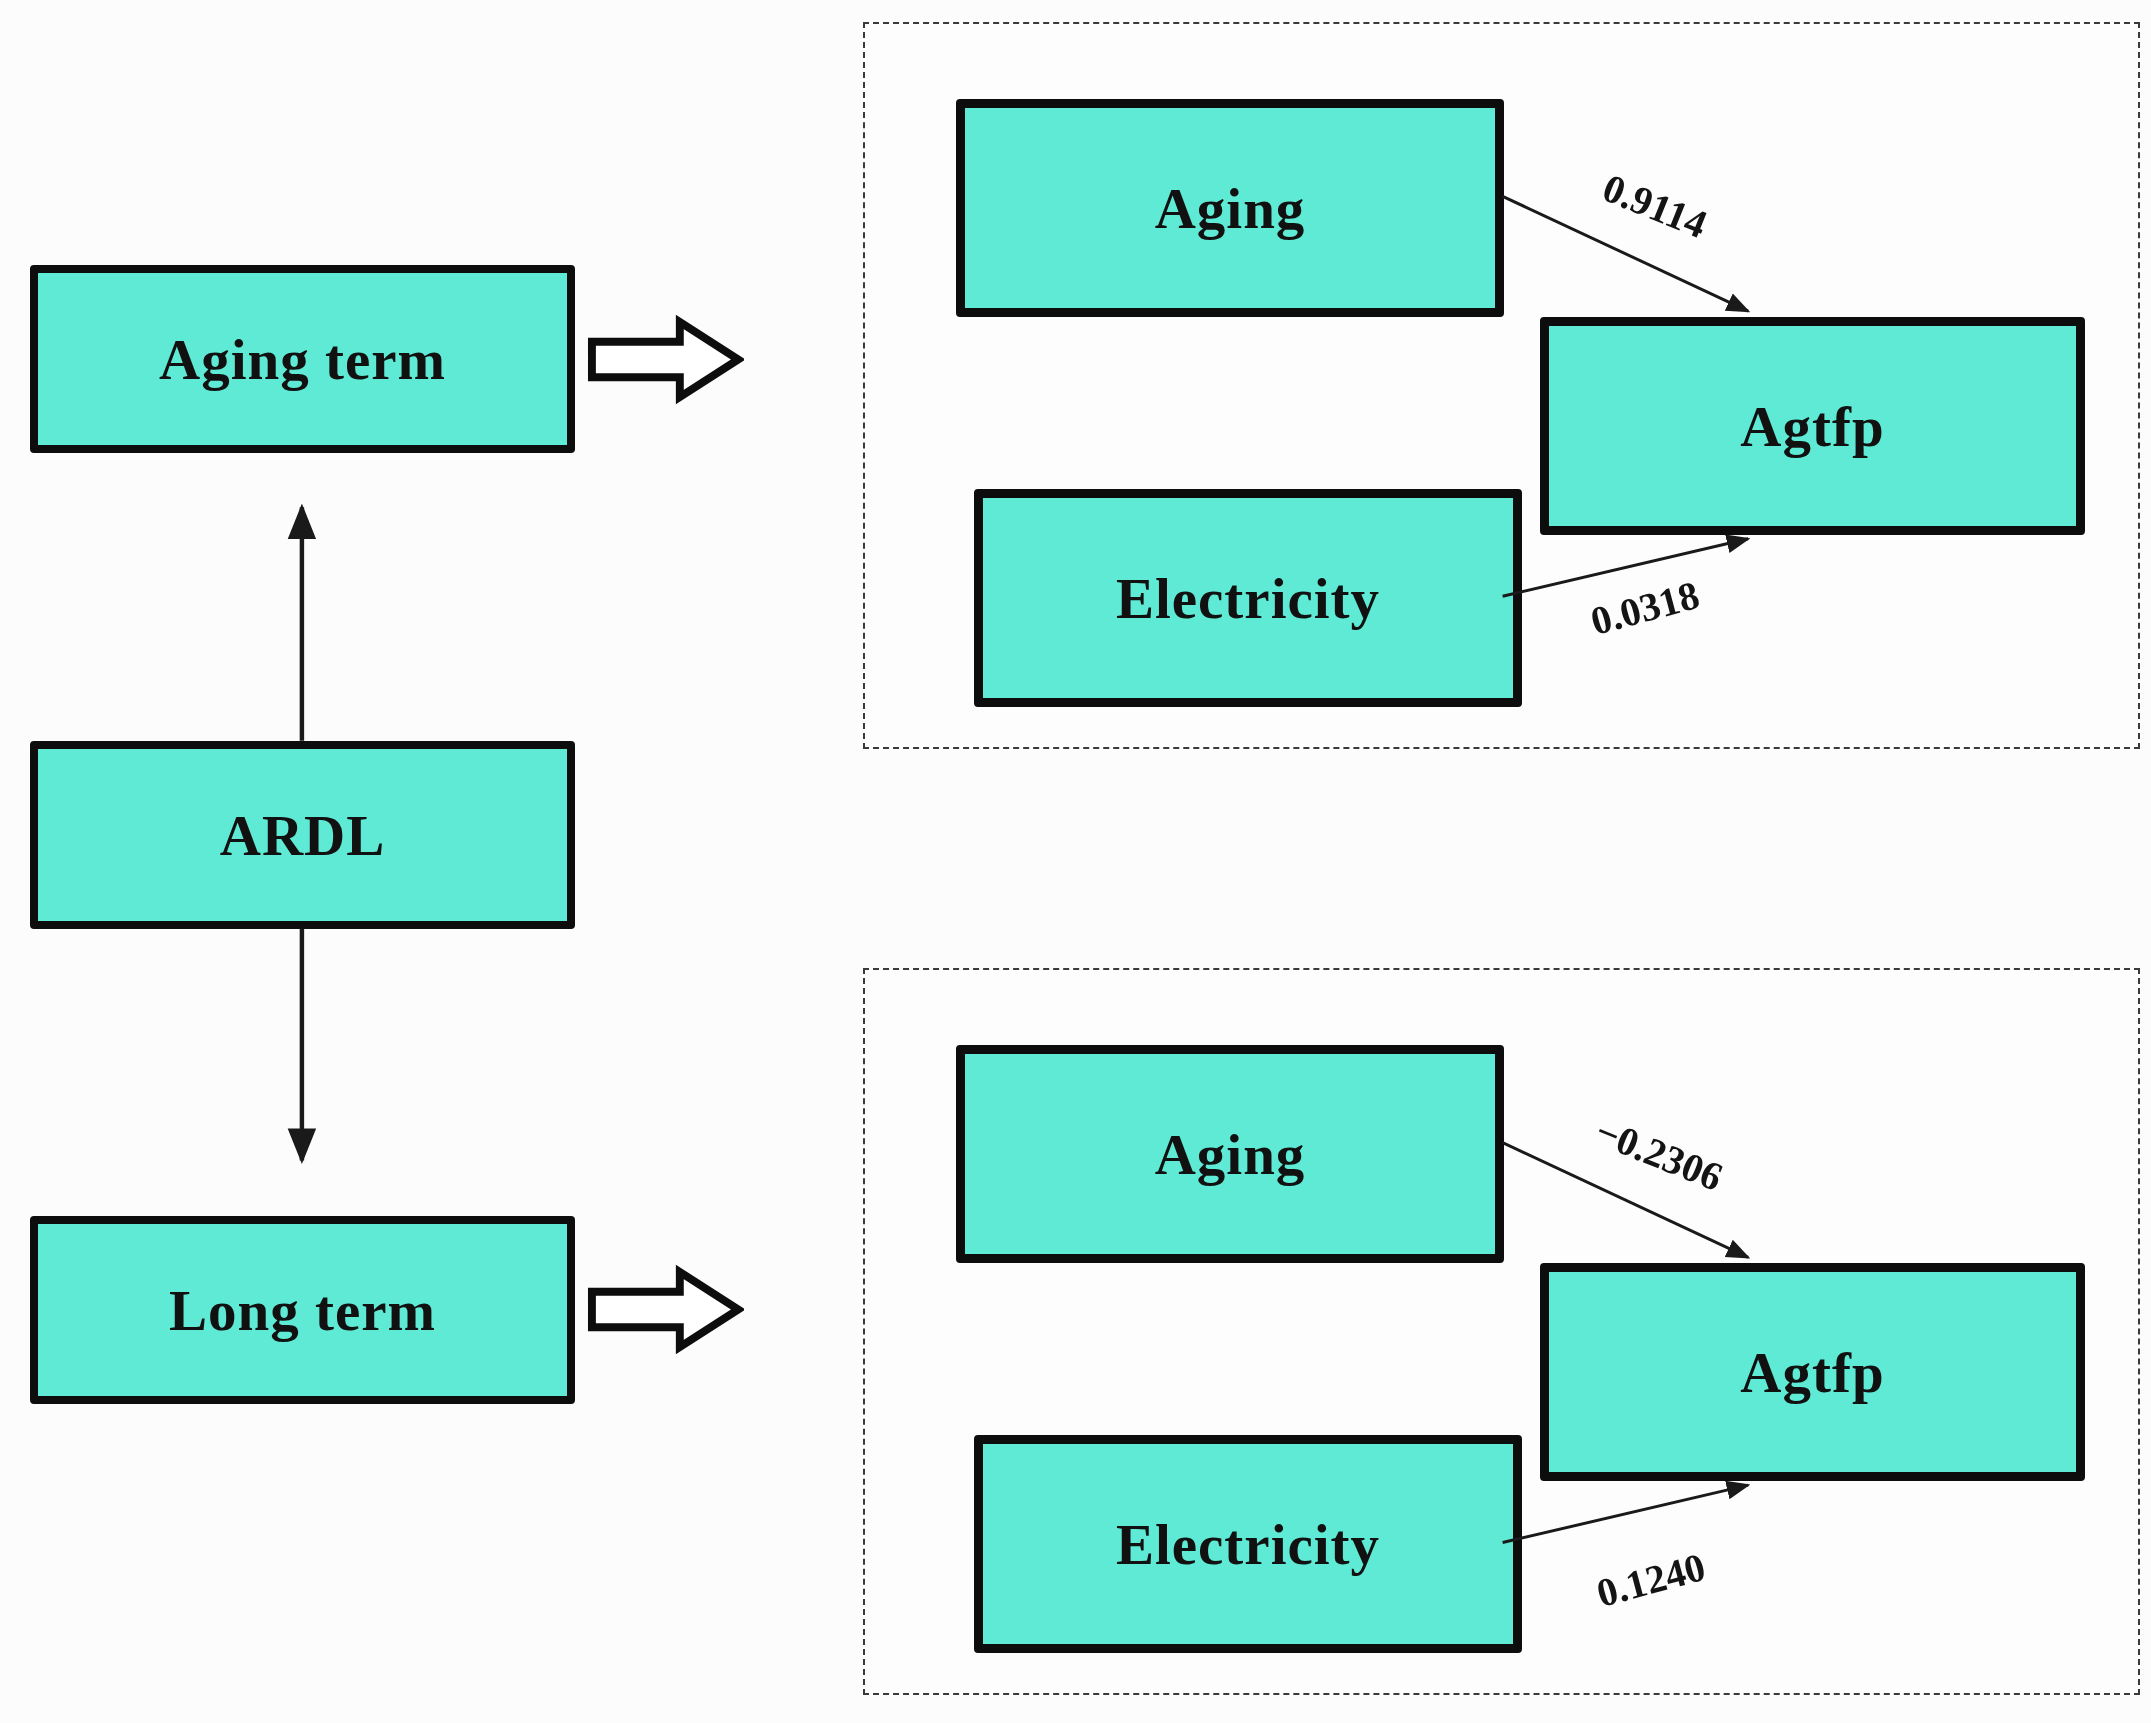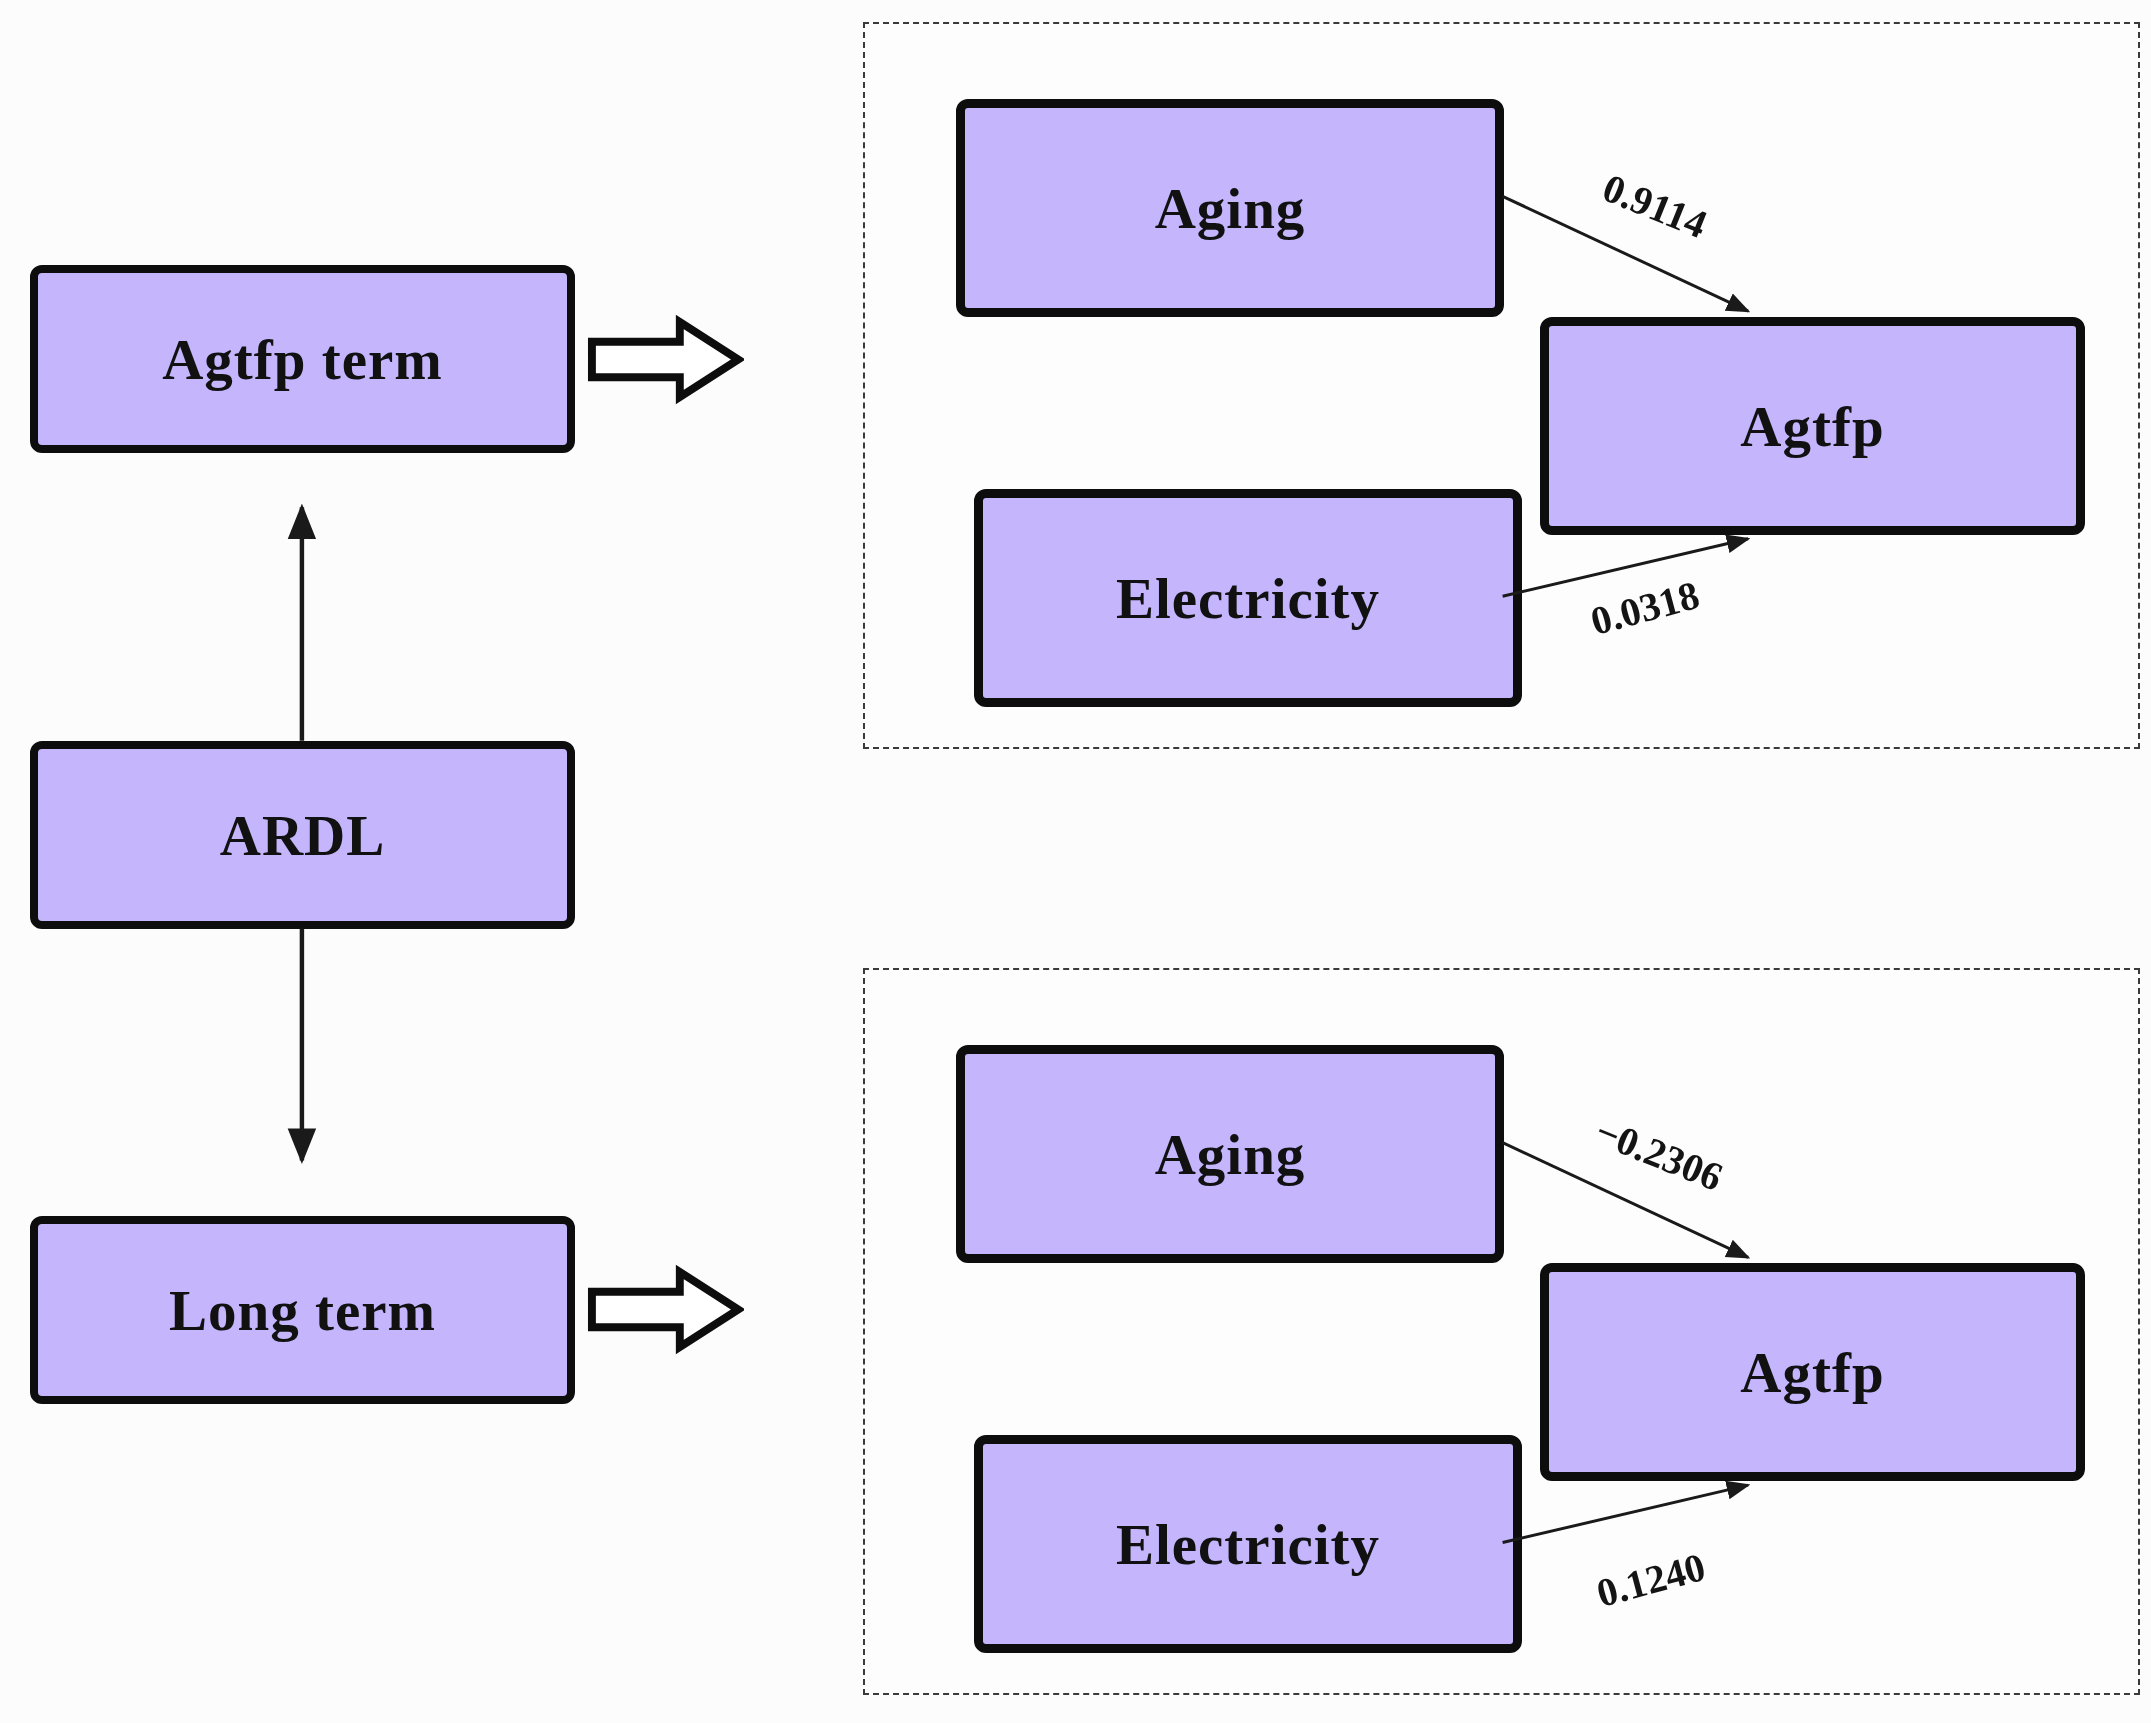--- a/index.html
+++ b/index.html
@@ -3,21 +3,21 @@
 <meta charset="utf-8">
 <style>
   html,body{margin:0;padding:0;background:#ffffff;}
   .canvas{
     position:relative;width:2151px;height:1724px;overflow:hidden;
     background:#fcfcfc;color:#111;
     font-family:"Liberation Serif", serif;
   }
   
   .box{
-    position:absolute;background:#c4b5fd;border:8px solid #0d0d0d;border-radius:12px;
+    position:absolute;background:#5eead4;border:8px solid #0d0d0d;border-radius:4px;
     box-sizing:border-box;display:flex;align-items:center;justify-content:center;
     font-weight:bold;font-size:57px;letter-spacing:1px;white-space:nowrap;
   }
   .lbox{width:545px;height:188px;left:30px;}
   #long-term-box{top:265px;}
   #ardl-box{top:741px;}
   #short-term-box{top:1216px;}
   .rbox{width:548px;height:218px;border-width:9px;}
   
   .panel{
@@ -46,21 +46,21 @@
   .block-arrow{position:absolute;left:586px;}
   #block-arrow-long{top:310px;}
   #block-arrow-short{top:1260px;}
 </style>
 </head>
 <body>
 
 <div class="canvas">
 
   <div class="box lbox" id="long-term-box">
-    <span>Agtfp term</span>
+    <span>Aging term</span>
   </div>
   <div class="box lbox" id="ardl-box">
     <span>ARDL</span>
   </div>
   <div class="box lbox" id="short-term-box">
     <span>Long term</span>
   </div>
 
   <div class="panel" id="long-term-panel">
     <div class="box rbox aging-box">

